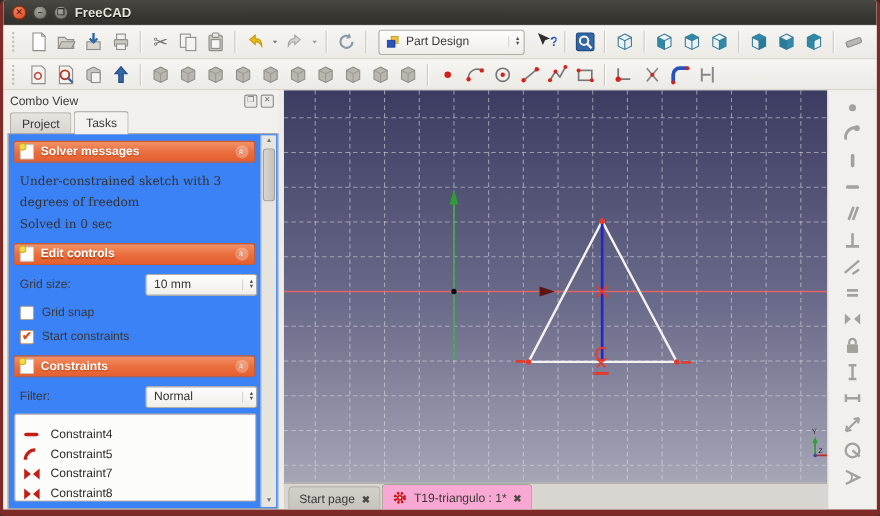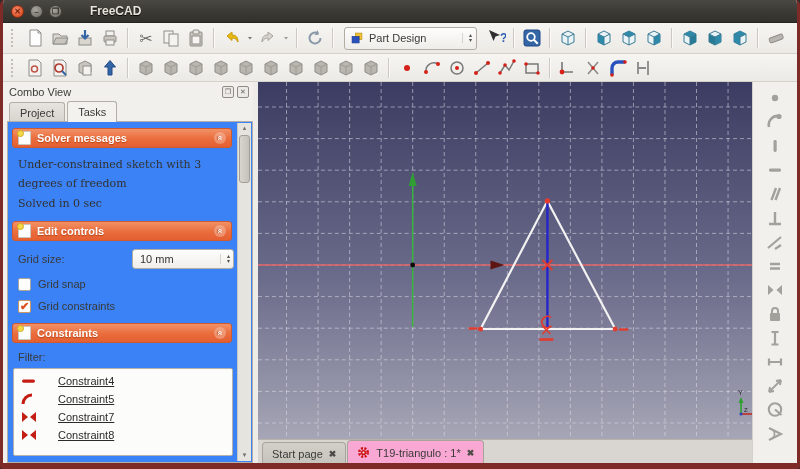--- a/index.html
+++ b/index.html
@@ -9,21 +9,21 @@
     border-radius:5px 5px 3px 3px;background:#f1f0ec;overflow:hidden;}
 
   
   #titlebar{height:22px;flex:0 0 22px;display:flex;align-items:center;gap:6px;padding:0 8px;
     background:linear-gradient(#4a4843,#3a3833 60%,#33312c);border-bottom:1px solid #262420;}
   .winbtn{width:13px;height:13px;border-radius:50%;box-sizing:border-box;flex:0 0 13px;}
   .winbtn.close{background:radial-gradient(circle at 40% 35%,#f58b6d,#e25b35 60%,#c8431f);border:1px solid #8e2f12;}
   .winbtn.gray{background:radial-gradient(circle at 40% 35%,#a7a49d,#807d76 65%,#6b6862);border:1px solid #45433e;}
   .winbtn span{display:block;text-align:center;font-size:8px;line-height:11px;color:#2f2d29;font-weight:bold;}
   .winbtn.close span{color:#6e1f08;}
-  #win-title{color:#e8e4db;font-weight:bold;font-size:12px;margin-left:22px;text-shadow:0 1px 1px #000;}
+  #win-title{color:#e8e4db;font-weight:bold;font-size:12px;text-shadow:0 1px 1px #000;}
 
   
   .toolbar{display:flex;align-items:center;background:linear-gradient(#f6f5f2,#eceae5);
     border-bottom:1px solid #d4d1cb;padding:0 4px 0 8px;}
   #row1{height:30px;flex:0 0 30px;}
   #row2{height:27px;flex:0 0 27px;}
   .grip{width:3px;height:18px;border-left:2px dotted #c2bfb8;margin-right:6px;}
   .tbico{width:25px;height:24px;display:inline-flex;align-items:center;justify-content:center;border-radius:3px;}
   .tbico.narrow{width:11px;}
   .tbico svg{display:block;}
@@ -65,21 +65,21 @@
   .solver-text{font-family:"DejaVu Serif",serif;font-size:11px;color:#33322f;margin:7px 2px 4px 7px;line-height:1.75;}
   .form-row{display:flex;align-items:center;margin:8px 0 0 7px;font-size:11px;color:#3a3a38;}
   .form-row label{flex:1}
   .field{width:102px;height:20px;box-sizing:border-box;border:1px solid #b1ada5;border-radius:3px;
     background:linear-gradient(#fdfdfc,#f0eeea);display:flex;align-items:center;padding-left:7px;font-size:11px;color:#333;}
   .cb-row{display:flex;align-items:center;gap:7px;margin:9px 4px 0 7px;font-size:11px;color:#3a3a38;}
   .cbox{width:13px;height:13px;box-sizing:border-box;border:1px solid #aaa69e;border-radius:2px;background:#fdfdfc;
     font-size:11px;line-height:11px;text-align:center;color:transparent;font-weight:bold;}
   .cbox.checked{color:#d9501e;border-color:#c96;}
   #constraint-list{flex:1;margin:5px 1px 2px 2px;border:1px solid #b6b2aa;border-radius:2px;background:#fcfcfb;padding:6px 6px;min-height:0;}
-  .c-item{display:flex;align-items:flex-start;gap:20px;height:18px;font-size:11px;color:#2c2b29;text-decoration:underline;}
+  .c-item{display:flex;align-items:flex-end;gap:8px;height:18px;font-size:11px;color:#2c2b29;}
   .c-item svg{flex:0 0 18px;}
 
   #splitter{flex:0 0 5px;background:#edecе8;background:#edece8;}
 
   #center{flex:1;display:flex;flex-direction:column;min-width:0;}
   #viewport{flex:0 0 357px;display:block;}
   
   #doctabs{flex:1;background:#d9d6d1;border-top:1px solid #b6b2ab;display:flex;align-items:flex-end;padding-left:4px;gap:1px;}
   .dtab{display:flex;align-items:center;gap:6px;height:21px;padding:0 9px;font-size:11px;color:#3a3a38;
     border:1px solid #a8a49c;border-bottom:none;border-radius:4px 4px 0 0;background:linear-gradient(#d3d0ca,#c6c3bc);}
@@ -474,30 +474,37 @@
                 <span>▾</span>
               </span>
           </div>
         </div>
         <div class="cb-row">
           <span class="cbox">✔</span>
           <span>Grid snap</span>
         </div>
         <div class="cb-row">
           <span class="cbox checked">✔</span>
-          <span>Grid constraints</span>
+          <span>Start constraints</span>
         </div>
 
         <div class="sect-head" style="margin-top:10px">
           <span class="page-ico"></span>
           <span>Constraints</span>
           <span class="collapse"><i>«</i></span>
         </div>
         <div class="form-row">
           <label>Filter:</label>
+          <div class="field">
+            <span>Normal</span>
+            <span class="spinner" style="margin-left:auto;margin-right:3px">
+                <span>▴</span>
+                <span>▾</span>
+              </span>
+          </div>
         </div>
         <div id="constraint-list">
           <div class="c-item">
             <svg width="18" height="12" viewBox="0 0 18 12">
                 <rect x="2" y="4.5" width="13" height="3.2" rx="1.6" fill="#c41e14"></rect>
               </svg>
             <span>Constraint4</span>
           </div>
           <div class="c-item">
             <svg width="18" height="12" viewBox="0 0 18 12">

